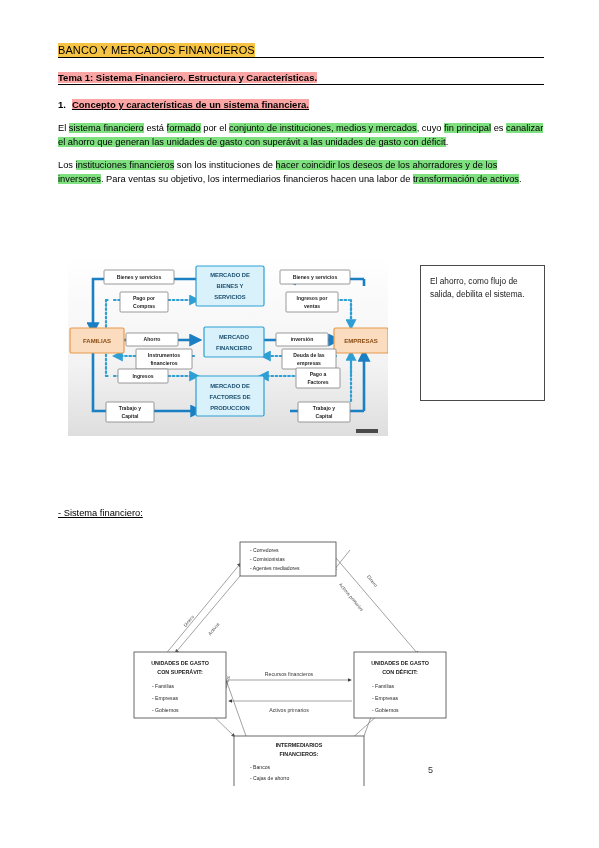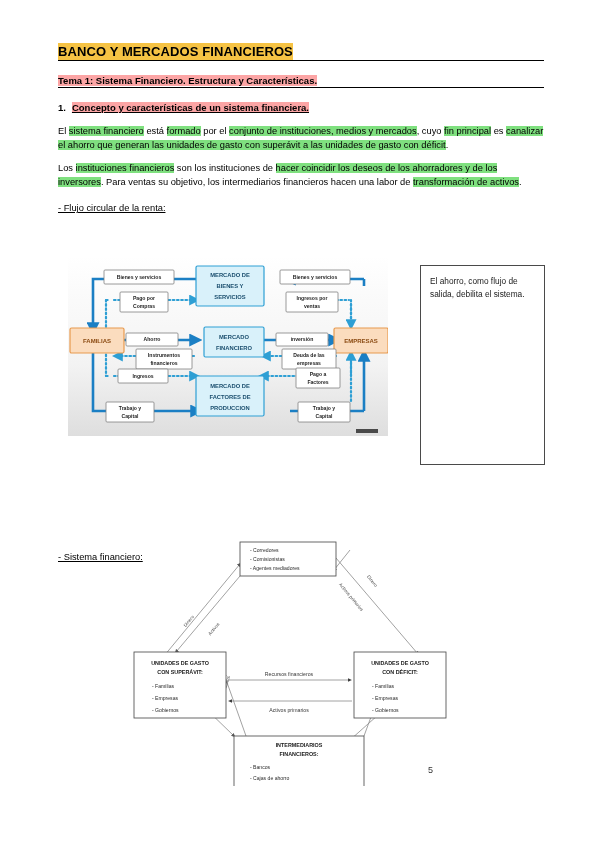--- a/index.html
+++ b/index.html
@@ -18,22 +18,22 @@
 
   
   .doc-text {
     position: absolute;
     left: 58px;
     top: 44px;
     width: 486px;
   }
 
   .hl-title {
-    font-size: 13px;
-    font-weight: bold;
+    font-size: 11px;
+    font-weight: normal;
     letter-spacing: .1px;
     margin: 0;
     padding: 0;
   }
   .hl-title span.mark {
     background: #f6c344;
     padding: 1px 0 1px 0;
   }
   .rule {
     height: 1px;
@@ -130,21 +130,21 @@
   .d1-solid { stroke: #1b7fc4; stroke-width: 2.6; fill: none; }
   .d1-dot   { stroke: #2e9fd4; stroke-width: 2.2; fill: none;
               stroke-dasharray: 1.6 2.6; stroke-linecap: round; }
 
   
   #notebox {
     position: absolute;
     left: 420px;
     top: 265px;
     width: 125px;
-    height: 200px;
+    height: 136px;
     border: 1px solid #4a4a4a;
     box-sizing: border-box;
     padding: 9px 8px 0 9px;
     background: #fff;
   }
   #notebox p {
     margin: 0 0 10px 0;
     font-size: 8.3px;
     line-height: 12.6px;
     color: #1a1a1a;
@@ -217,27 +217,24 @@
   <div class="sp-12"></div>
 
   <p class="body-par" id="par1"><span>El </span><span class="g">sistema financiero</span><span> está </span><span class="g">formado</span><span> por el </span><span class="g">conjunto de instituciones, medios y mercados</span><span>, cuyo </span><span class="g">fin principal</span><span> es </span><span class="g">canalizar el ahorro que generan las unidades de gasto con superávit a las unidades de gasto con déficit</span><span>.</span></p>
 
   <div class="sp-10"></div>
 
   <p class="body-par" id="par2"><span>Los </span><span class="g">instituciones financieros</span><span> son los instituciones de </span><span class="g">hacer coincidir los deseos de los ahorradores y de los inversores</span><span>. Para ventas su objetivo, los intermediarios financieros hacen una labor de </span><span class="g">transformación de activos</span><span>.</span></p>
 
   <div class="sp-14"></div>
 
-  <div class="section-label">
-    <u>- Flujo circular de la renta:</u>
-  </div>
 
 </div>
 
-<div class="section-label" style="position:absolute;left:58px;top:508px;margin-top:44px;">
+<div class="section-label" style="position:absolute;left:58px;top:508px;">
   <u>-  Sistema financiero:</u>
 </div>
 
 <div id="diagram1">
 <svg width="320" height="180" viewBox="0 0 320 180" xmlns="http://www.w3.org/2000/svg">
   <defs>
     <marker id="ah" markerWidth="5" markerHeight="5" refX="2.2" refY="2.5" orient="auto">
       <path d="M0,0 L5,2.5 L0,5 z" fill="#1b7fc4"></path>
     </marker>
     <marker id="ahd" markerWidth="5" markerHeight="5" refX="2.2" refY="2.5" orient="auto">

